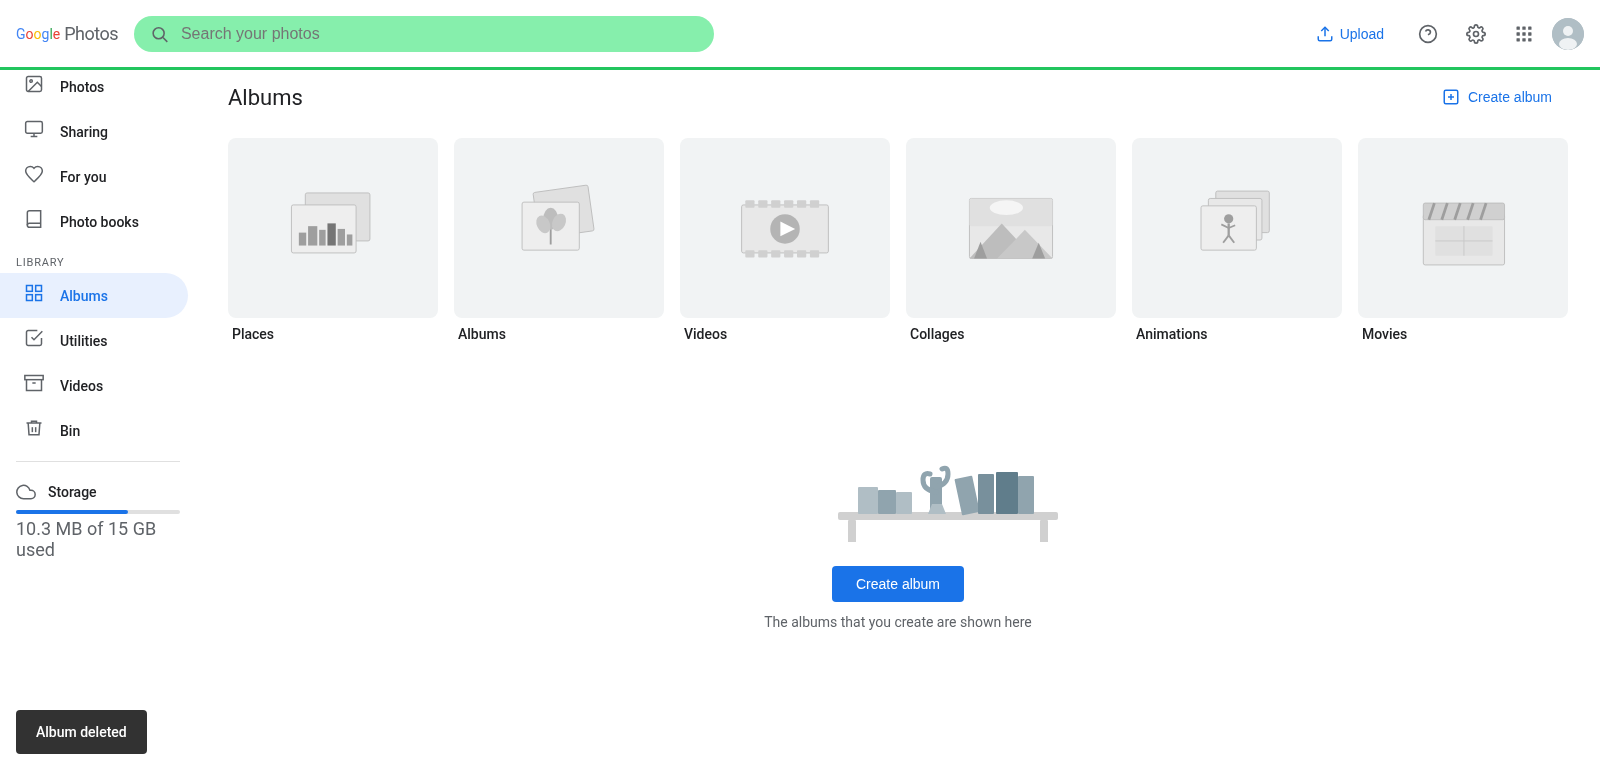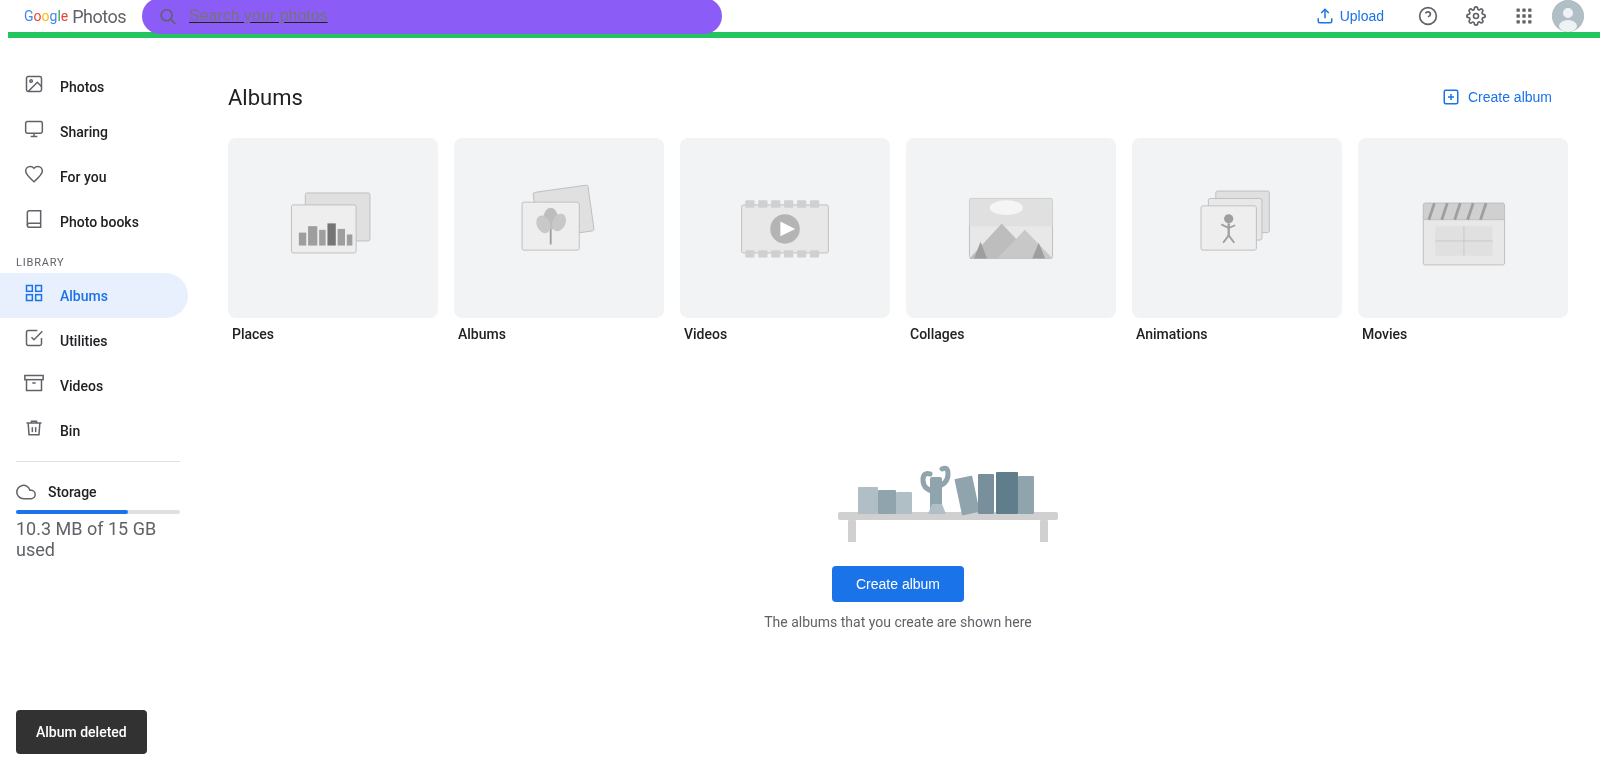--- a/index.html
+++ b/index.html
@@ -3,24 +3,24 @@
   <meta charset="utf-8">
   <style>
     * { box-sizing: border-box; margin: 0; padding: 0; }
     body { font-family: 'Roboto', Arial, sans-serif; background: #fff; color: #202124; font-size: 14px; overflow: hidden; height: 778px; }
     
     
     .header {
       display: flex;
       align-items: center;
       padding: 8px 16px;
-      height: 38px;
-      border-bottom: 6px solid #22c55e;
+      height: 70px;
+      border-bottom: 3px solid #22c55e;
       position: fixed;
-      top: 0; left: 8px; right: 0;
+      top: 0; left: 0; right: 0;
       background: #fff;
       z-index: 100;
     }
     .logo {
       display: flex;
       align-items: center;
       gap: 4px;
       margin-right: 16px;
       text-decoration: none;
     }
@@ -33,26 +33,25 @@
     .g-blue { color: #4285F4; }
     .g-red { color: #EA4335; }
     .g-yellow { color: #FBBC05; }
     .g-green { color: #34A853; }
 
     .search-bar {
       flex: 1;
       max-width: 580px;
       display: flex;
       align-items: center;
-      background: #8b5cf6;
+      background: #86efac;
       border-radius: 24px;
       padding: 8px 16px;
       gap: 12px;
       cursor: text;
-      text-decoration: underline;
     }
     .search-bar input {
       border: none;
       background: transparent;
       outline: none;
       font-size: 16px;
       color: #202124;
       width: 100%;
     }
     .search-icon-svg { color: #5f6368; }

